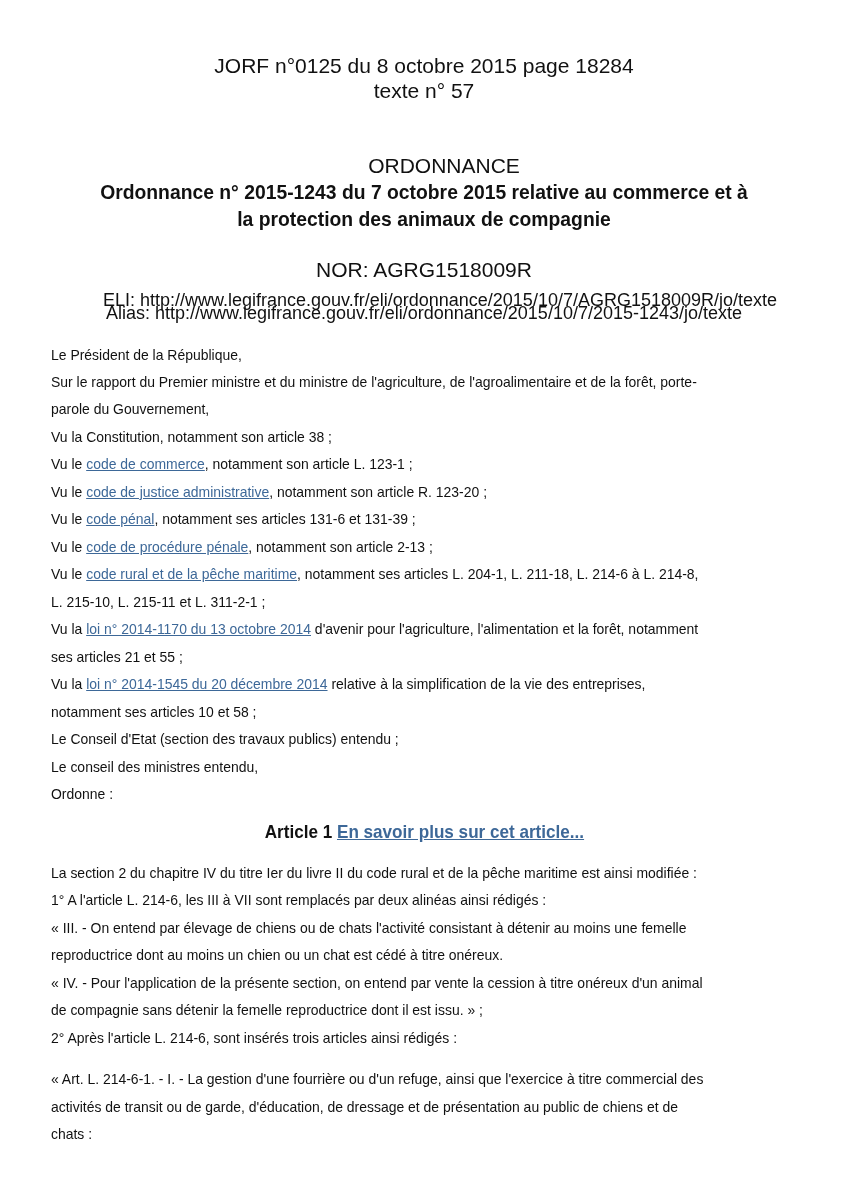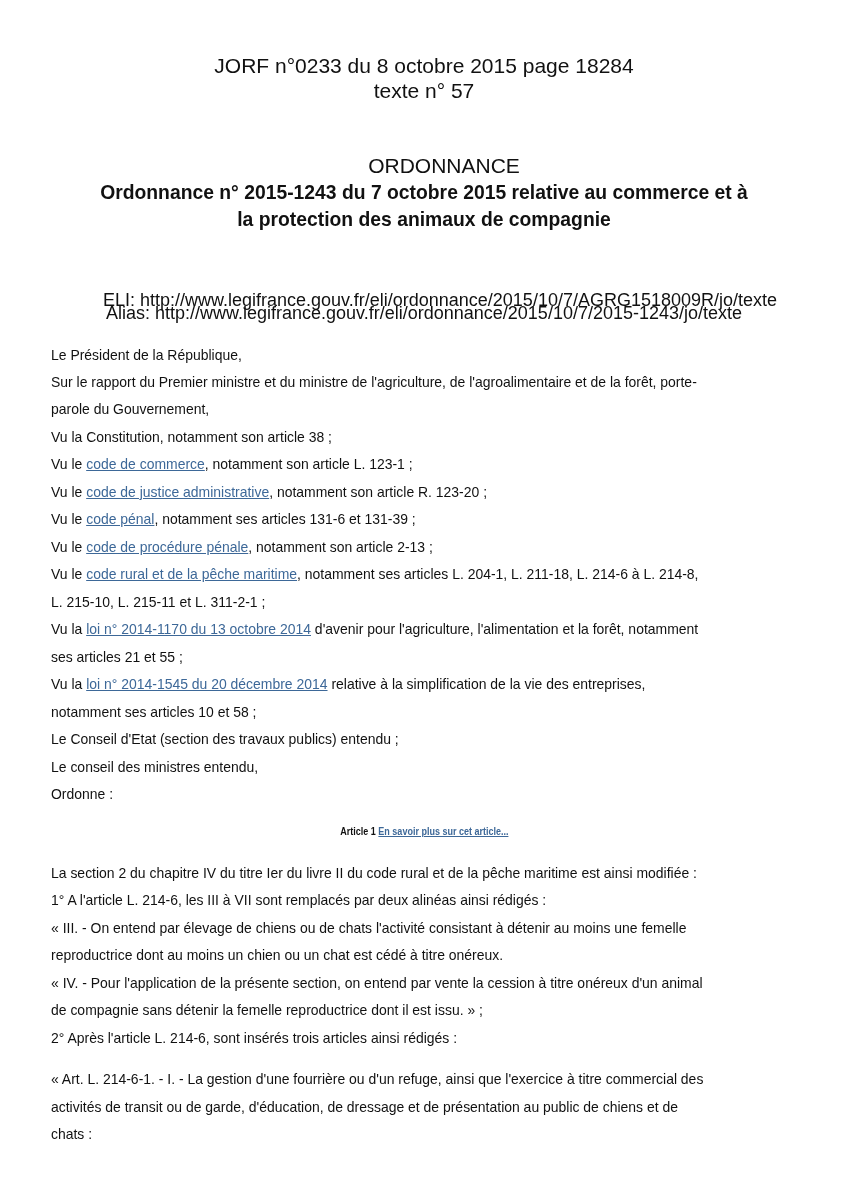--- a/index.html
+++ b/index.html
@@ -3,37 +3,38 @@
 <meta charset="utf-8">
 <style>
   html, body { margin:0; padding:0; background:#ffffff; }
   body { width:848px; height:1200px; position:relative; overflow:hidden; color:#111; font-family:"Liberation Sans", sans-serif; }
   .page { position:absolute; left:0; top:0; width:848px; height:1200px; }
   .hdr { position:absolute; left:0; width:848px; text-align:center; font-size:21px; line-height:24px; color:#111; }
   .hdr.small { font-size:18px; line-height:21px; }
   .hdr.bold { font-weight:bold; font-size:21px; line-height:27px; transform:scaleX(0.92); transform-origin:center; }
   .cond { display:inline-block; transform:scaleX(0.9); transform-origin:left center; white-space:nowrap; }
   .line { position:absolute; left:51px; font-size:15px; line-height:18px; white-space:nowrap; transform:scaleX(0.93); transform-origin:left center; }
-  .center-line { position:absolute; left:0; width:848px; text-align:center; font-size:10px; line-height:18px; white-space:nowrap; }
+  .center-line { position:absolute; left:0; width:848px; text-align:center; font-size:19px; line-height:18px; white-space:nowrap; }
   a.lnk { color:#3d6898; text-decoration:underline; cursor:pointer; }
   .art-title { font-weight:bold; }
   .art-link { color:#3d6898; font-weight:bold; text-decoration:underline; }
 </style>
 </head>
 <body>
 
 <div class="page">
 
-  <div class="hdr" style="top:54px;">JORF n°0233 du 8 octobre 2015 page 18284</div>
+  <div class="hdr" style="top:54px;">JORF n°0125 du 8 octobre 2015 page 18284</div>
   <div class="hdr" style="top:79px;">texte n° 57</div>
 
   <div class="hdr" style="top:154px;margin-left:20px;">ORDONNANCE</div>
   <div class="hdr bold" style="top:178px;">Ordonnance n° 2015-1243 du 7 octobre 2015 relative au commerce et à</div>
   <div class="hdr bold" style="top:205px;">la protection des animaux de compagnie</div>
 
+  <div class="hdr" style="top:258px;">NOR: AGRG1518009R</div>
   <div class="hdr small" style="top:290px;padding-left:16px;">ELI: http://www.legifrance.gouv.fr/eli/ordonnance/2015/10/7/AGRG1518009R/jo/texte</div>
   <div class="hdr small" style="top:303px;">Alias: http://www.legifrance.gouv.fr/eli/ordonnance/2015/10/7/2015-1243/jo/texte</div>
 
   <div class="line" style="top:346px;">Le Président de la République,</div>
   <div class="line" style="top:373px;">Sur le rapport du Premier ministre et du ministre de l'agriculture, de l'agroalimentaire et de la forêt, porte-</div>
   <div class="line" style="top:400px;">parole du Gouvernement,</div>
   <div class="line" style="top:428px;">Vu la Constitution, notamment son article 38 ;</div>
 
   <div class="line" style="top:455px;">
     <span>Vu le </span><a class="lnk">code de commerce</a><span>, notamment son article L. 123-1 ;</span>

